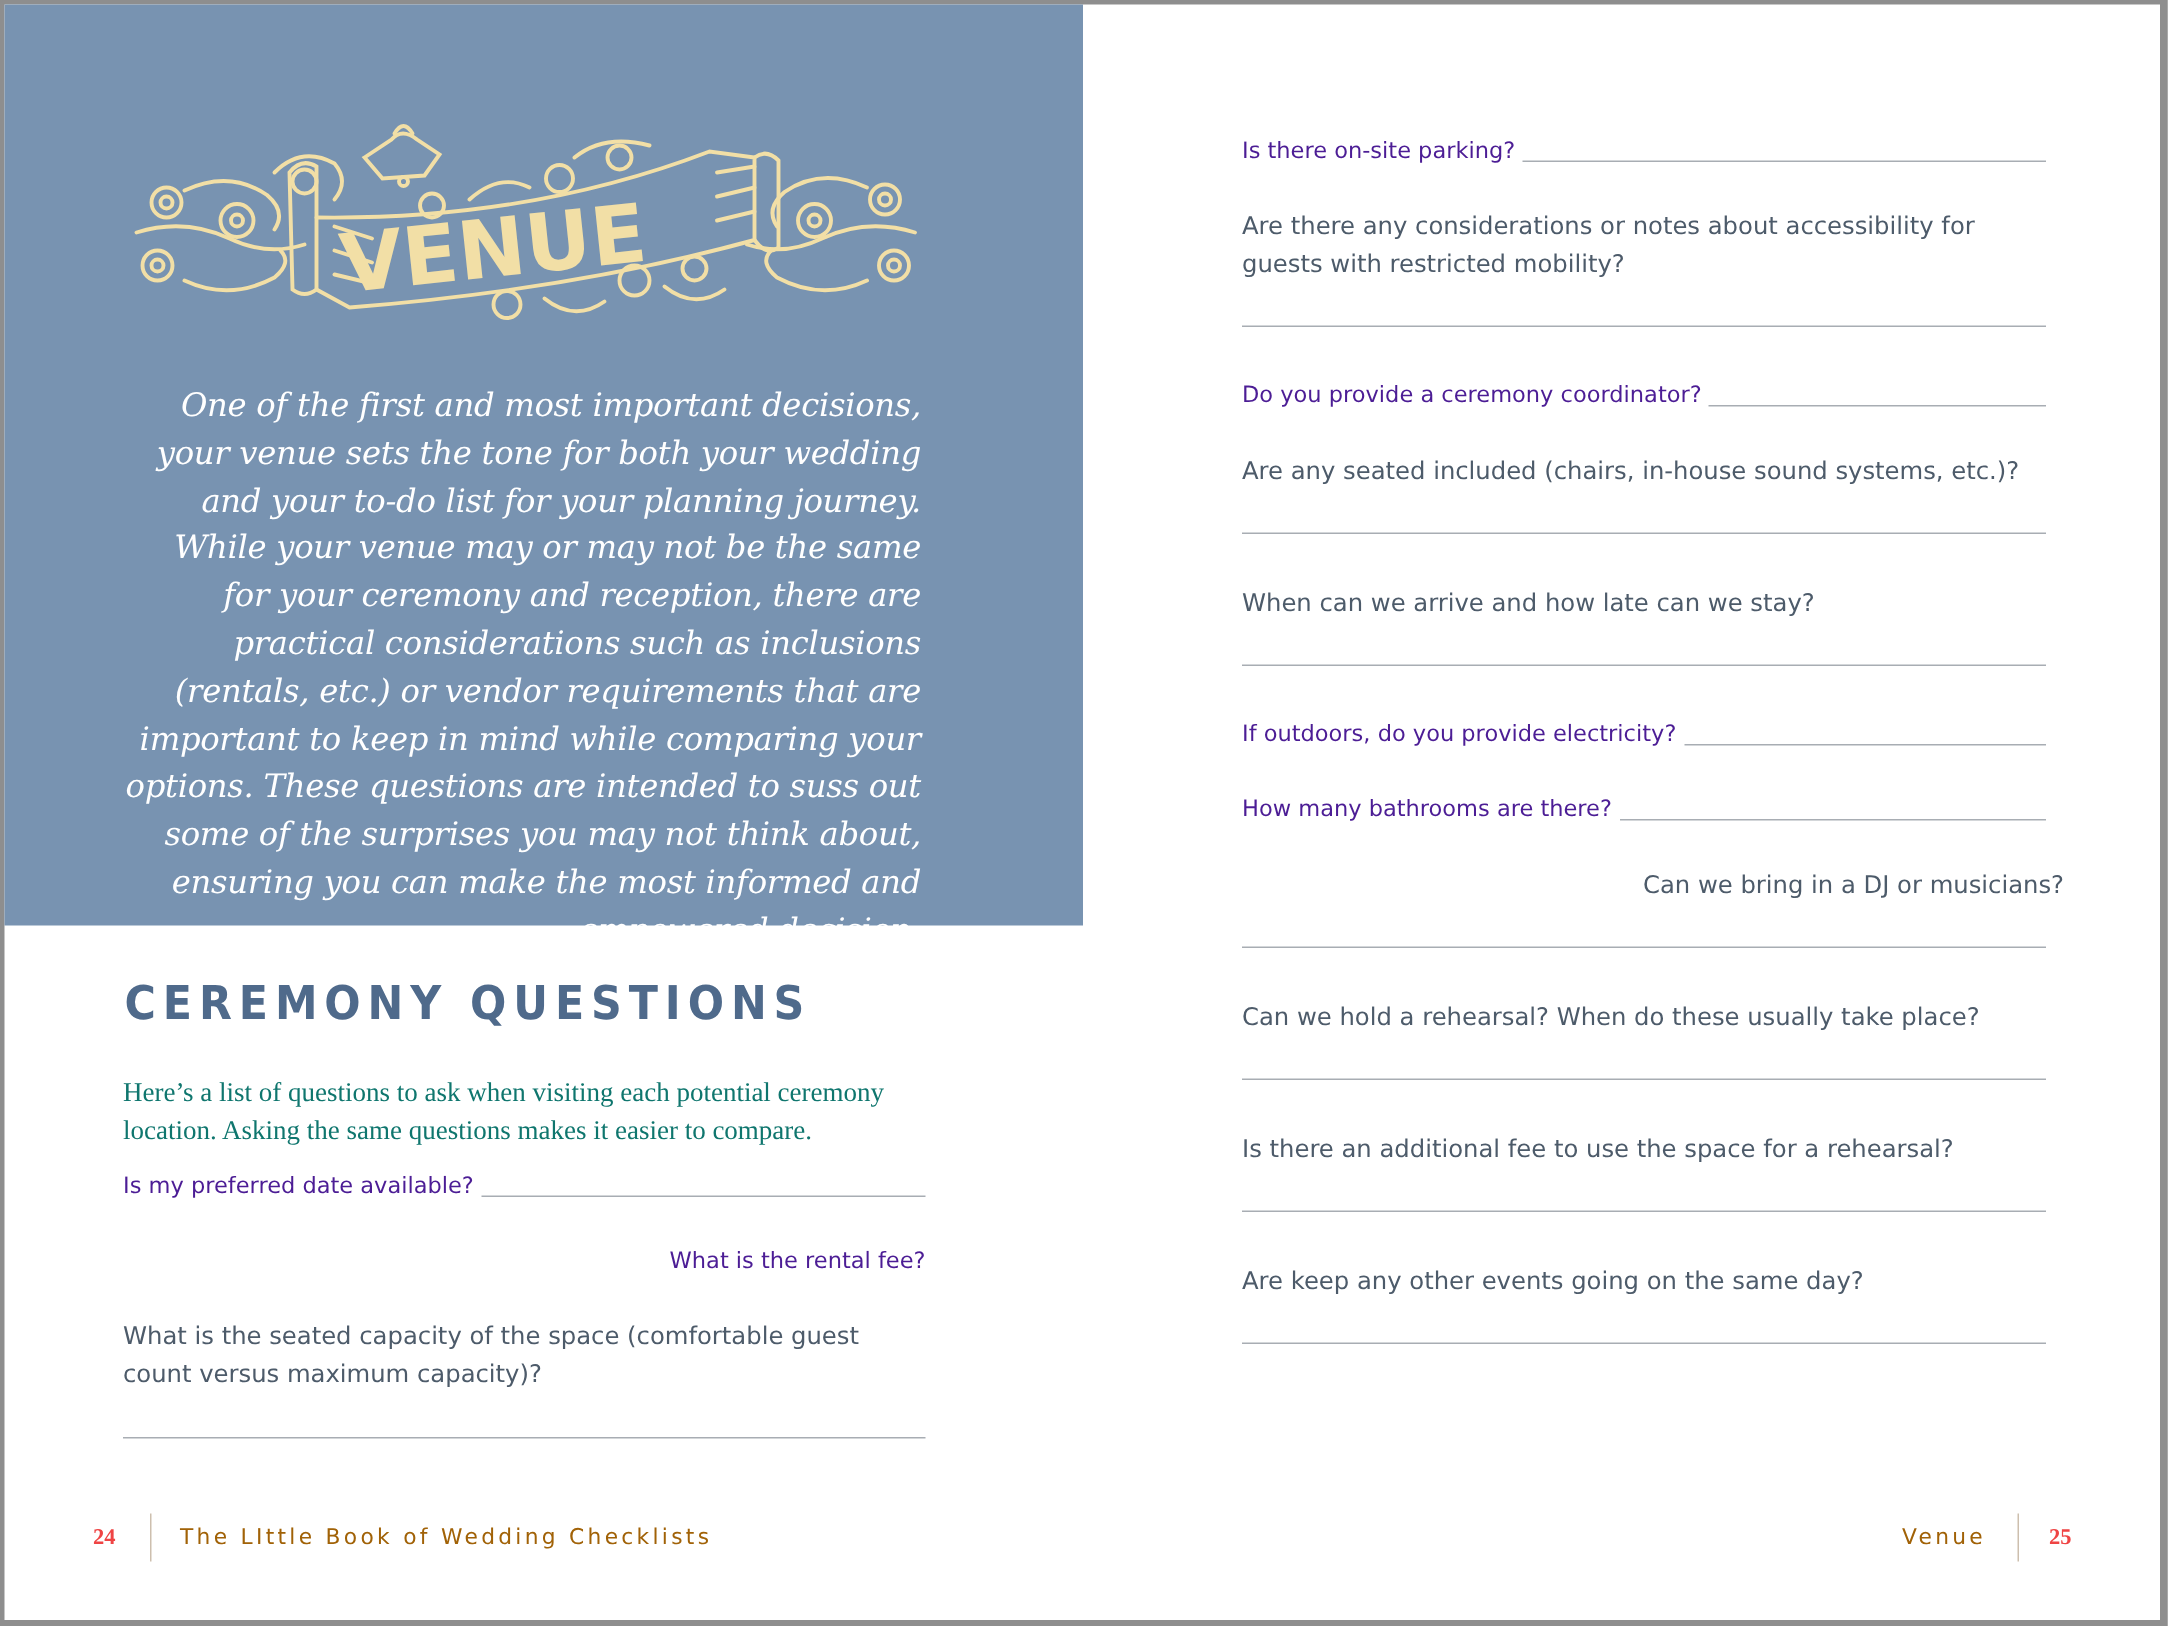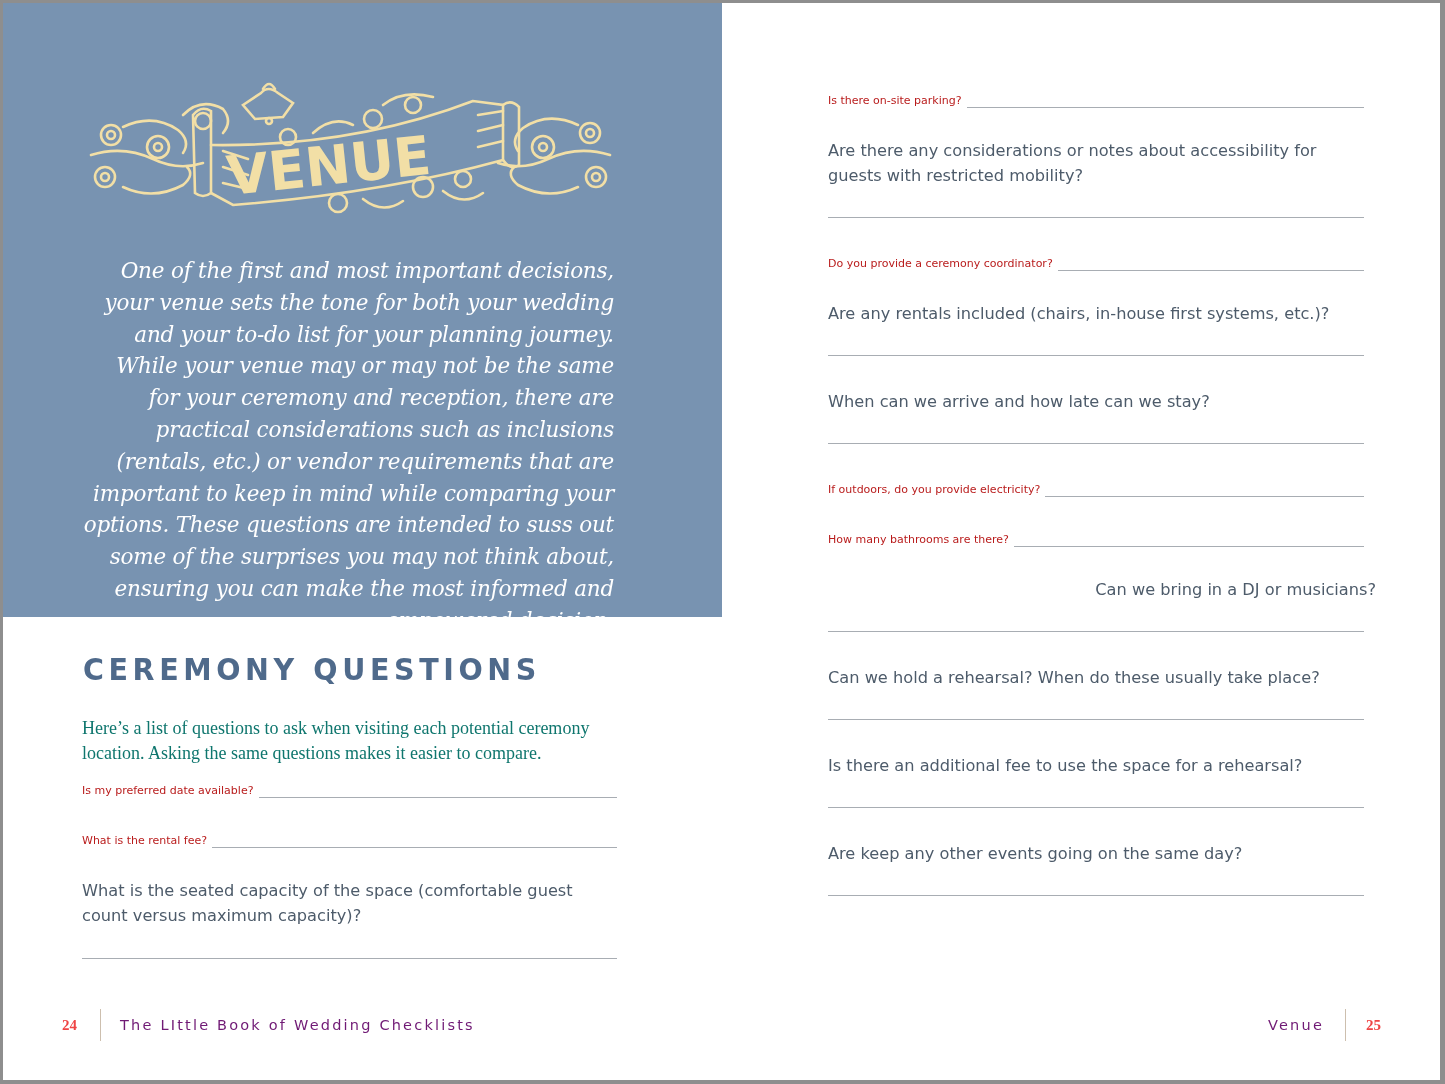--- a/index.html
+++ b/index.html
@@ -36,41 +36,41 @@
       transform: scaleX(0.92); transform-origin: left center;
     }
     .section-intro {
       position: absolute; left: 79px; top: 713px; width: 545px;
       font-family: "Liberation Serif", serif; font-size: 18px; line-height: 25px;
       color: #0f766e;
     }
 
     .q {
       position: absolute; display: flex; align-items: flex-end;
-      font-family: "DejaVu Sans", sans-serif; font-size: 11px; line-height: 25px;
-      color: #b91c1c;
+      font-family: "DejaVu Sans", sans-serif; font-size: 15px; line-height: 25px;
+      color: #4c1d95;
     }
     .q .label { white-space: nowrap; }
     .q .fill {
       flex: 1; border-bottom: 1.5px solid #a8adb3; margin-left: 5px; height: 1px; margin-bottom: 5px;
     }
     .q-block { position: absolute; font-family: "DejaVu Sans", sans-serif;
       font-size: 16.2px; line-height: 25px; color: #4d5b6a; }
     .answer-line { position: absolute; height: 0; border-bottom: 1.5px solid #a8adb3; }
 
     .footer-num {
       position: absolute; top: 1014px; font-family: "Liberation Serif", serif;
       font-weight: bold; font-size: 15px; color: #ef4444;
     }
     .footer-div {
       position: absolute; top: 1006px; width: 1px; height: 32px; background: #cdbfae;
     }
     .footer-text {
       position: absolute; top: 1014px; font-family: "DejaVu Sans", sans-serif;
-      font-size: 14.5px; letter-spacing: 2.2px; color: #701a75;
+      font-size: 14.5px; letter-spacing: 2.2px; color: #a16207;
     }
   </style>
 </head>
 <body>
 
 <div class="spread">
 
   <div class="page page-left">
     <div class="intro-block">
       <svg class="ornament" viewBox="0 0 535 145">
@@ -124,21 +124,21 @@
       <p class="intro-text">One of the first and most important decisions, your venue sets the tone for both your wedding and your to-do list for your planning journey. While your venue may or may not be the same for your ceremony and reception, there are practical considerations such as inclusions (rentals, etc.) or vendor requirements that are important to keep in mind while comparing your options. These questions are intended to suss out some of the surprises you may not think about, ensuring you can make the most informed and empowered decision.</p>
     </div>
 
     <h2 class="section-title">CEREMONY QUESTIONS</h2>
     <p class="section-intro">Here’s a list of questions to ask when visiting each potential ceremony location. Asking the same questions makes it easier to compare.</p>
 
     <div class="q" style="left:79px; top:775px; width:535px;">
       <span class="label">Is my preferred date available?</span>
       <span class="fill"></span>
     </div>
-    <div class="q" style="left:79px; top:825px; width:535px;">
+    <div class="q" style="left:79px; top:825px; width:535px;flex-direction:column;">
       <span class="label">What is the rental fee?</span>
       <span class="fill"></span>
     </div>
     <div class="q-block" style="left:79px; top:875px; width:535px;">
       <span>What is the seated capacity of the space (comfortable guest count versus maximum capacity)?</span>
     </div>
     <div class="answer-line" style="left:79px; top:955px; width:535px;"></div>
 
     <div class="footer-num" style="left:59px;">24</div>
     <div class="footer-div" style="left:97px;"></div>
@@ -155,21 +155,21 @@
       <span>Are there any considerations or notes about accessibility for guests with restricted mobility?</span>
     </div>
     <div class="answer-line" style="left:106px; top:214px; width:536px;"></div>
 
     <div class="q" style="left:106px; top:248px; width:536px;">
       <span class="label">Do you provide a ceremony coordinator?</span>
       <span class="fill"></span>
     </div>
 
     <div class="q-block" style="left:106px; top:298px; width:540px;">
-      <span>Are any rentals included (chairs, in-house first systems, etc.)?</span>
+      <span>Are any seated included (chairs, in-house sound systems, etc.)?</span>
     </div>
     <div class="answer-line" style="left:106px; top:352px; width:536px;"></div>
 
     <div class="q-block" style="left:106px; top:386px; width:536px;">
       <span>When can we arrive and how late can we stay?</span>
     </div>
     <div class="answer-line" style="left:106px; top:440px; width:536px;"></div>
 
     <div class="q" style="left:106px; top:474px; width:536px;">
       <span class="label">If outdoors, do you provide electricity?</span>

